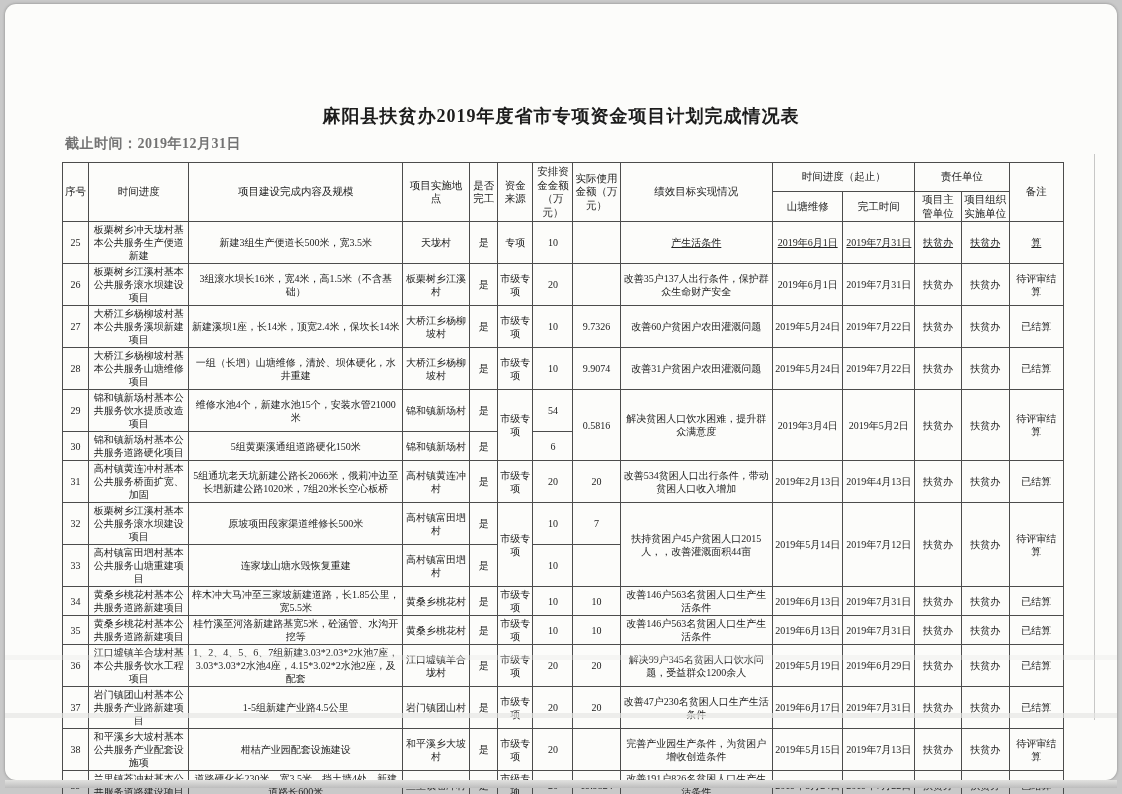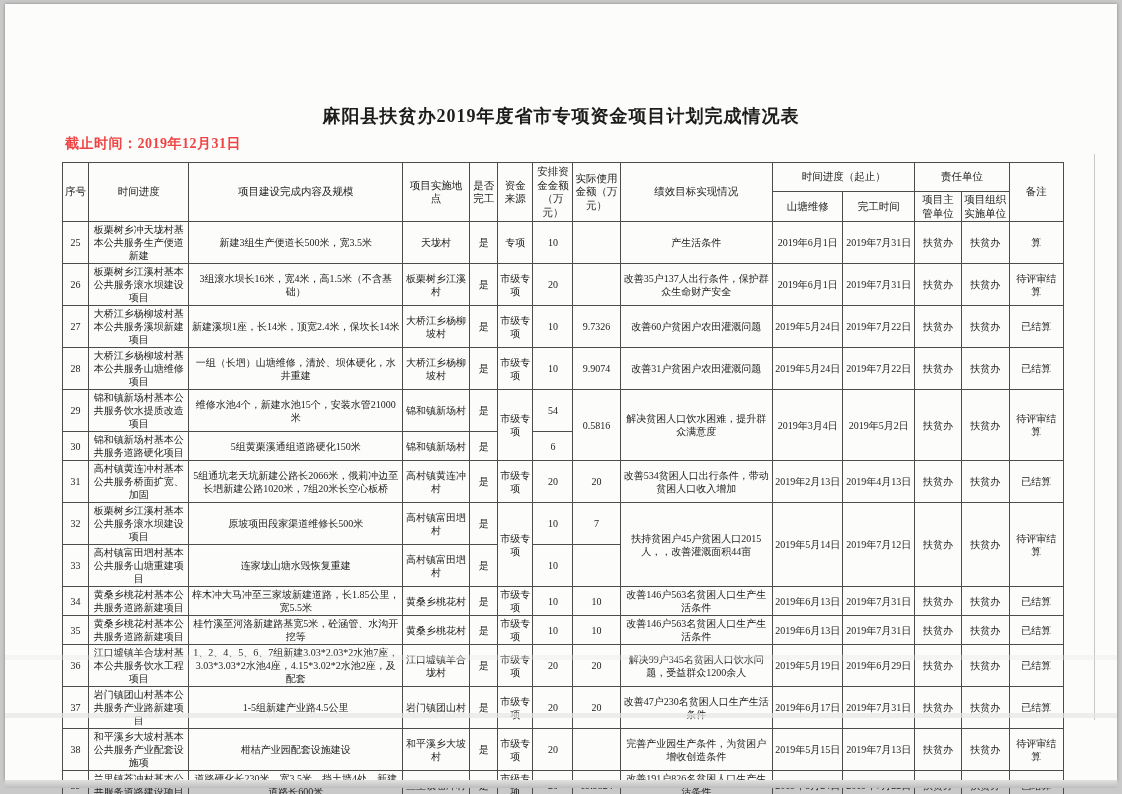--- a/index.html
+++ b/index.html
@@ -6,54 +6,55 @@
   body{
     width:1122px;height:794px;
     background:#c9c9c9;
     font-family:"Liberation Serif","DejaVu Serif",serif;
     position:relative;overflow:hidden;
   }
   .page{
     position:absolute;left:5px;top:4px;right:5px;bottom:14px;
     background:#fcfcfa;
     box-shadow:0 0 3px rgba(0,0,0,.35);
+    border-radius:11px;
   }
   .page::after{ 
     content:"";position:absolute;left:0;right:0;bottom:-8px;height:8px;
     background:linear-gradient(to bottom,#e2e2e0,#bdbdbd);
   }
   .scan-streak{position:absolute;left:0;right:0;height:5px;background:#e7e7e4;opacity:.7;pointer-events:none;}
   .edge-line{position:absolute;top:150px;bottom:60px;width:1px;background:#9a9a9a;opacity:.55;}
   .title{
     position:absolute;top:100px;left:0;width:100%;
     text-align:center;font-size:18px;font-weight:bold;color:#1c1c1c;
     letter-spacing:1px;
   }
   .cutoff{
     position:absolute;top:131px;left:60px;
-    font-size:14px;font-weight:600;color:#ef4444;letter-spacing:.5px;
+    font-size:14px;font-weight:600;color:#737373;letter-spacing:.5px;
   }
   table.main{
     position:absolute;left:57px;top:158px;
     border-collapse:collapse;table-layout:fixed;
     width:1002px;
     font-size:10px;color:#222;
   }
   table.main th,table.main td{
     border:1px solid #4c4c4c;
     text-align:center;vertical-align:middle;
     padding:1px 2px;
     line-height:1.3;
     word-break:break-all;
     font-weight:normal;
   }
   table.main th{font-size:10.5px;color:#1d1d1d;}
   thead th{height:26px;}
   tbody td{height:26px;}
-  td.cut-top{vertical-align:top;}
+  td.cut-top{vertical-align:top;text-decoration:underline;}
   td.cut-top{padding-top:0;}
 </style>
 </head>
 <body>
 
 <div class="page">
 
   <div class="title">麻阳县扶贫办2019年度省市专项资金项目计划完成情况表</div>
   <div class="cutoff">截止时间：2019年12月31日</div>
 

